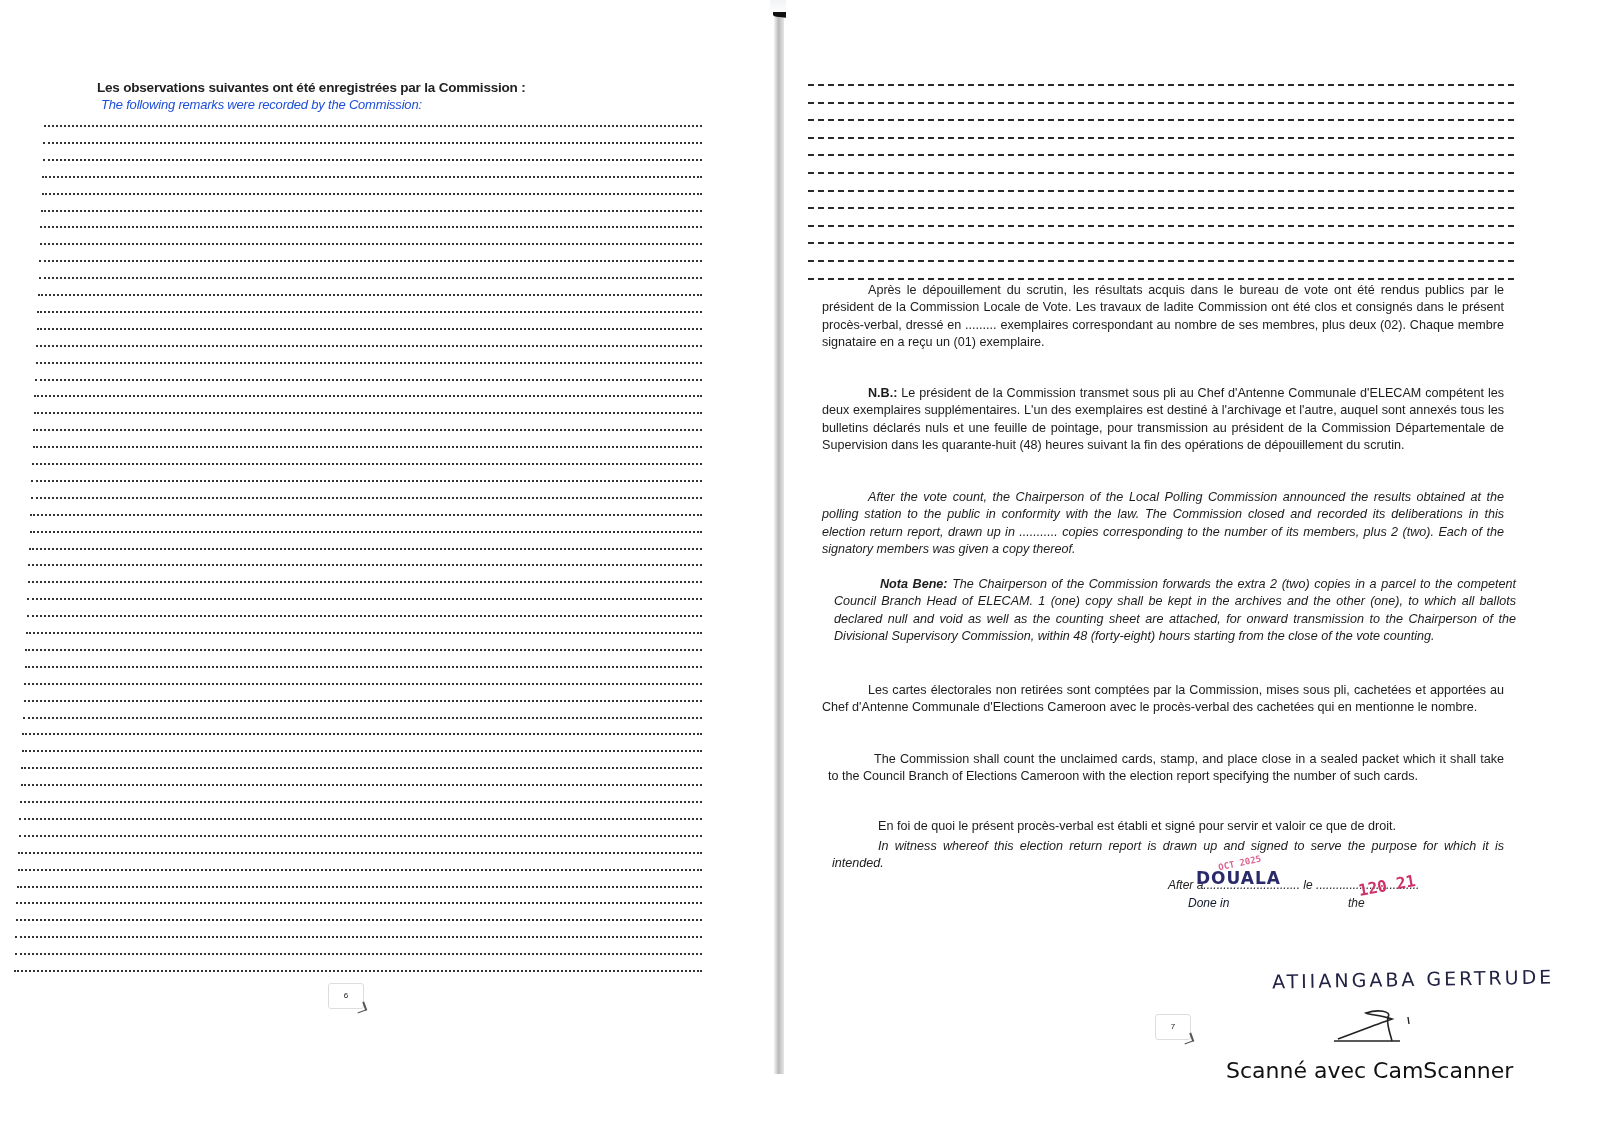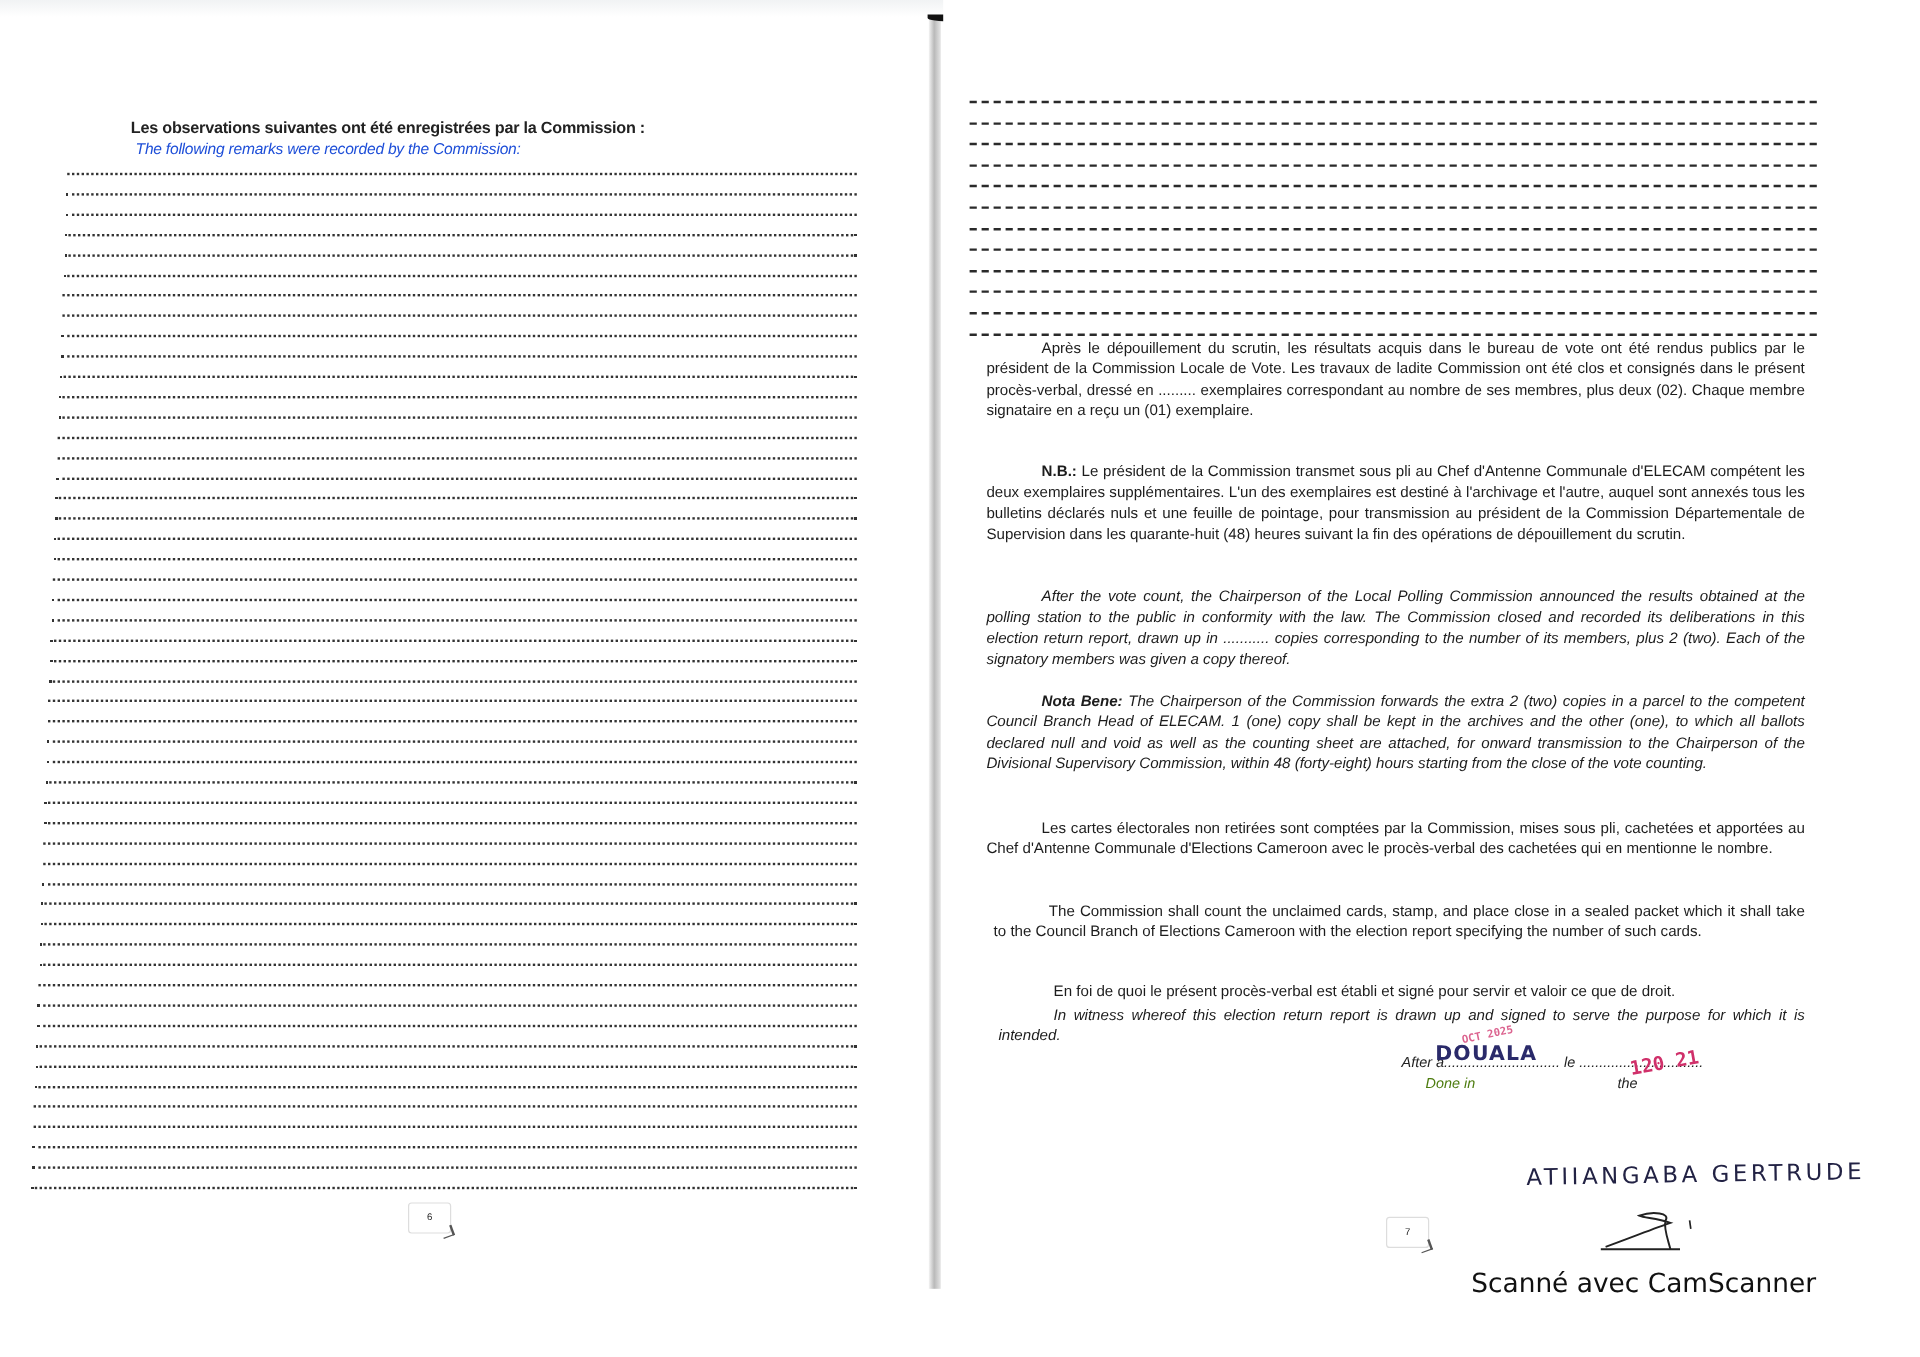--- a/index.html
+++ b/index.html
@@ -1,21 +1,21 @@
 <!DOCTYPE html>
 <html><head>
 <meta charset="utf-8">
 <style>
   html, body { margin:0; padding:0; }
   body {
     width:1600px; height:1131px; position:relative; overflow:hidden;
     background:#ffffff; font-family:"Liberation Sans", sans-serif; color:#1a1a1a;
   }
   .page { position:absolute; top:0; background:#fff; }
-  #page-left { left:12px; width:770px; height:1106px;margin-top:19px; }
+  #page-left { left:0; width:770px; height:1106px; }
   #page-right { left:786px; width:814px; height:1131px; }
   .gutter {
     position:absolute; left:774px; top:14px; width:10px; height:1060px;
     background:linear-gradient(to right,#f4f4f4,#b9b9b9 45%,#e6e6e6);
   }
   .gutter-clip {
     position:absolute; left:773px; top:12px; width:42px; height:6px;
     background:#111; border-radius:0 0 50% 50%;
   }
   .top-shadow {
@@ -46,21 +46,21 @@
     position:absolute; left:822px; width:682px; font-size:12.6px; line-height:17.4px;
     text-align:justify; color:#1c1c1c;
   }
   .para .indent { display:inline-block; width:46px; }
   .para.italic { font-style:italic; }
   .para b { font-weight:bold; }
   .fait {
     position:absolute; left:1168px; top:878px; font-size:12px; font-style:italic; color:#222;
   }
   .done {
-    position:absolute; left:1188px; top:896px; font-size:12px; font-style:italic; color:#4d7c0f;
+    position:absolute; left:1188px; top:896px; font-size:12px; font-style:italic; color:#0f172a;
   }
   .the {
     position:absolute; left:1348px; top:896px; font-size:12px; font-style:italic; color:#222;
   }
   .hw-place {
     position:absolute; left:1196px; top:868px; font-family:"DejaVu Sans", sans-serif;
     font-size:17px; font-weight:bold; color:#2a2a6a; letter-spacing:1px;
   }
   .stamp {
     position:absolute; font-family:"DejaVu Sans Mono", monospace; color:#d0306a; font-weight:bold;
@@ -168,21 +168,21 @@
 </div>
 
 <div class="para" style="top:385px;">
   <span class="indent"></span><b>N.B.:</b><span> Le président de la Commission transmet sous pli au Chef d'Antenne Communale d'ELECAM compétent les deux exemplaires supplémentaires. L'un des exemplaires est destiné à l'archivage et l'autre, auquel sont annexés tous les bulletins déclarés nuls et une feuille de pointage, pour transmission au président de la Commission Départementale de Supervision dans les quarante-huit (48) heures suivant la fin des opérations de dépouillement du scrutin.</span>
 </div>
 
 <div class="para italic" style="top:489px;">
   <span class="indent"></span><span>After the vote count, the Chairperson of the Local Polling Commission announced the results obtained at the polling station to the public in conformity with the law. The Commission closed and recorded its deliberations in this election return report, drawn up in ........... copies corresponding to the number of its members, plus 2 (two). Each of the signatory members was given a copy thereof.</span>
 </div>
 
-<div class="para italic" style="top:576px;">
+<div class="para italic" style="top:576px;margin-left:12px;">
   <span class="indent"></span><b>Nota Bene:</b><span> The Chairperson of the Commission forwards the extra 2 (two) copies in a parcel to the competent Council Branch Head of ELECAM. 1 (one) copy shall be kept in the archives and the other (one), to which all ballots declared null and void as well as the counting sheet are attached, for onward transmission to the Chairperson of the Divisional Supervisory Commission, within 48 (forty-eight) hours starting from the close of the vote counting.</span>
 </div>
 
 <div class="para" style="top:682px;">
   <span class="indent"></span><span>Les cartes électorales non retirées sont comptées par la Commission, mises sous pli, cachetées et apportées au Chef d'Antenne Communale d'Elections Cameroon avec le procès-verbal des cachetées qui en mentionne le nombre.</span>
 </div>
 
 <div class="para" style="top:751px; left:828px; width:676px;">
   <span class="indent"></span><span>The Commission shall count the unclaimed cards, stamp, and place close in a sealed packet which it shall take to the Council Branch of Elections Cameroon with the election report specifying the number of such cards.</span>
 </div>

